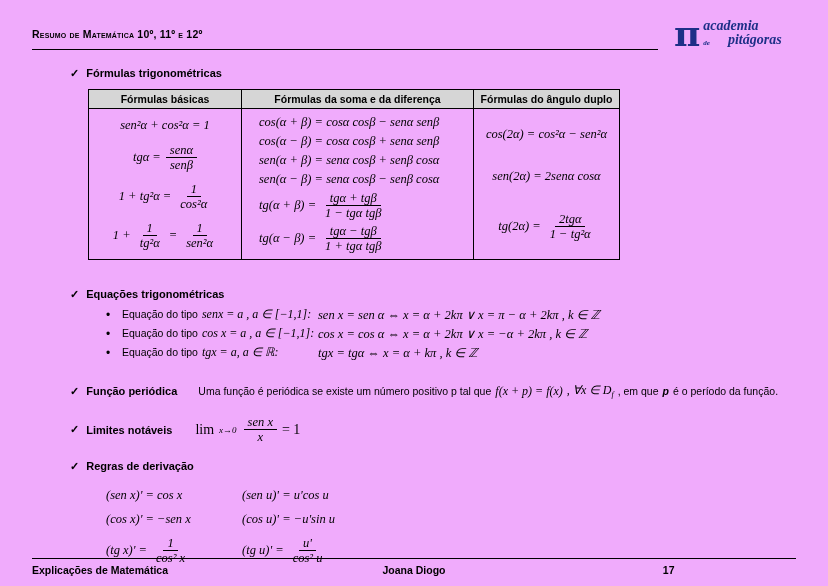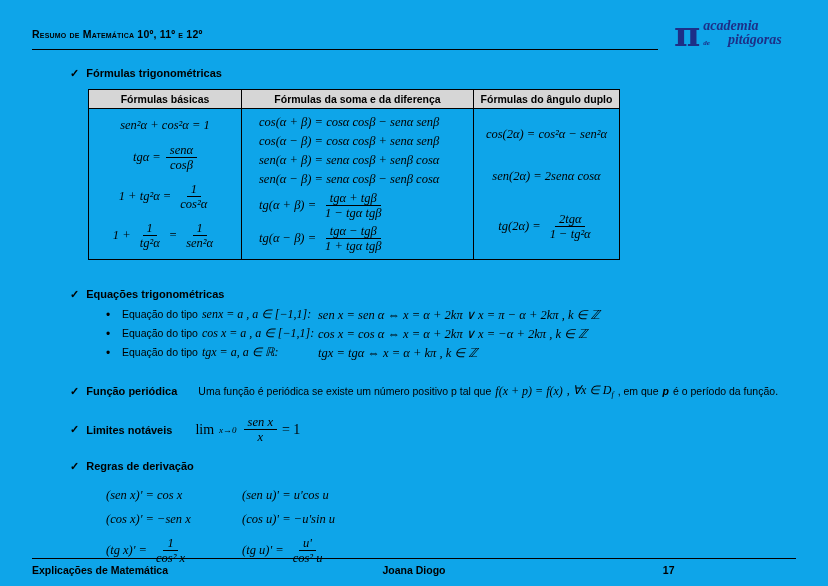--- a/index.html
+++ b/index.html
@@ -1,18 +1,18 @@
 <!DOCTYPE html>
 <html><head>
 <meta charset="utf-8">
 <style>
   * { box-sizing: border-box; }
   html, body { margin: 0; padding: 0; background: #ffffff; }
   .page {
-    width: 828px; height: 586px; position: relative; background: #0ea5e9;
+    width: 828px; height: 586px; position: relative; background: #f0abfc;
     font-family: "Liberation Sans", sans-serif; color: #000;
     padding: 16px 32px 0 32px; overflow: hidden;
   }
 
   
   .header { display: flex; align-items: flex-start; }
   .header-left { flex: 1; border-bottom: 1.5px solid #000; padding-bottom: 7px; margin-top: 8px; margin-right: 16px; }
   .header-title { font-weight: bold; font-size: 10.5px; font-variant: small-caps; letter-spacing: .2px; }
   .logo { display: flex; align-items: center; width: 122px; margin-top: 2px; }
   .logo-pi { font-family: "DejaVu Serif", serif; font-weight: bold; font-size: 36px; line-height: .85; color: #1d2f87; margin-right: 3px; }
@@ -114,21 +114,21 @@
     </thead>
     <tbody>
       <tr>
         <td>
           <div class="cell cell-basicas">
             <div class="math">sen²α + cos²α = 1</div>
             <div class="formula math">
               <span>tgα =</span>
               <span class="frac">
                 <span class="num">senα</span>
-                <span class="den">cosβ</span>
+                <span class="den">senβ</span>
               </span>
             </div>
             <div class="formula math">
               <span>1 + tg²α =</span>
               <span class="frac">
                 <span class="num">1</span>
                 <span class="den">cos²α</span>
               </span>
             </div>
             <div class="formula math">

